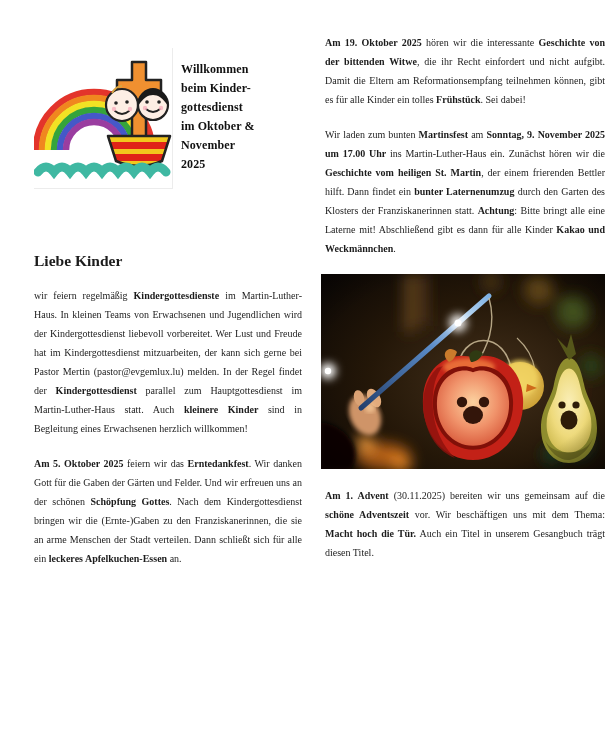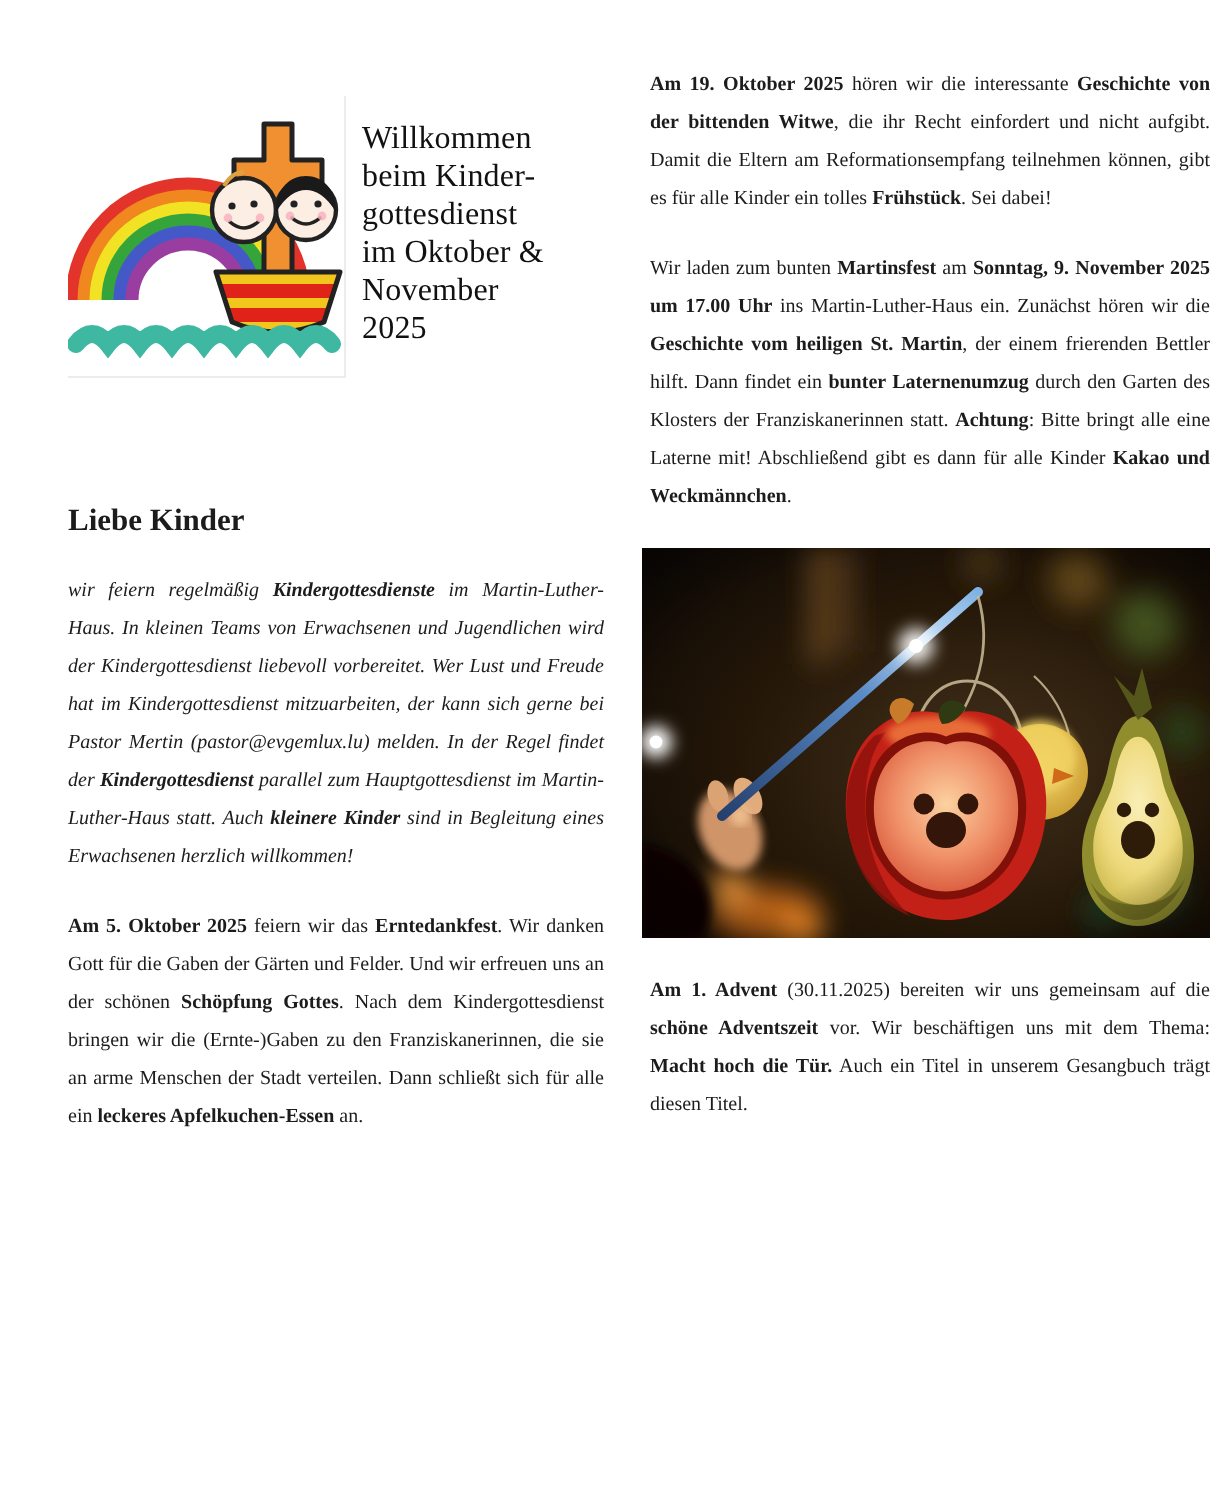--- a/index.html
+++ b/index.html
@@ -10,26 +10,26 @@
     color:var(--text);
   }
   .page{
     box-sizing:border-box;width:614px;height:753px;
     padding:33px 0 0 34px;
     display:grid;grid-template-columns:268px 280px;column-gap:23px;
   }
   .header-row{display:flex;margin-top:15px;height:141px;}
   .clipart{width:138px;height:140px;flex:none;border-right:1px solid #ececec;border-bottom:1px solid #ececec;}
   .title{
-    margin:12px 0 0 8px;font-size:16px;line-height:19px;font-weight:normal;
+    margin:12px 0 0 8px;font-size:12px;line-height:19px;font-weight:bold;
     color:var(--title_text,#111);white-space:pre-line;letter-spacing:0.1px;
   }
   .salutation{margin:62px 0 16px 0;font-size:15.5px;line-height:19px;font-weight:bold;font-family:Liberation Serif, serif;}
   .para{margin:0 0 16px 0;font-size:10px;line-height:19px;text-align:justify;hyphens:manual;}
-  .para.intro{font-style:italic;}
+  .para.intro{}
   .seg-b{font-weight:bold;}
   .seg-i{}
   figure.photo{margin:14px 0 17px -4px;width:284px;height:195px;overflow:hidden;padding:0;}
   svg{display:block;}
 </style>
 </head>
 <body>
 
 <div class="page">
 

